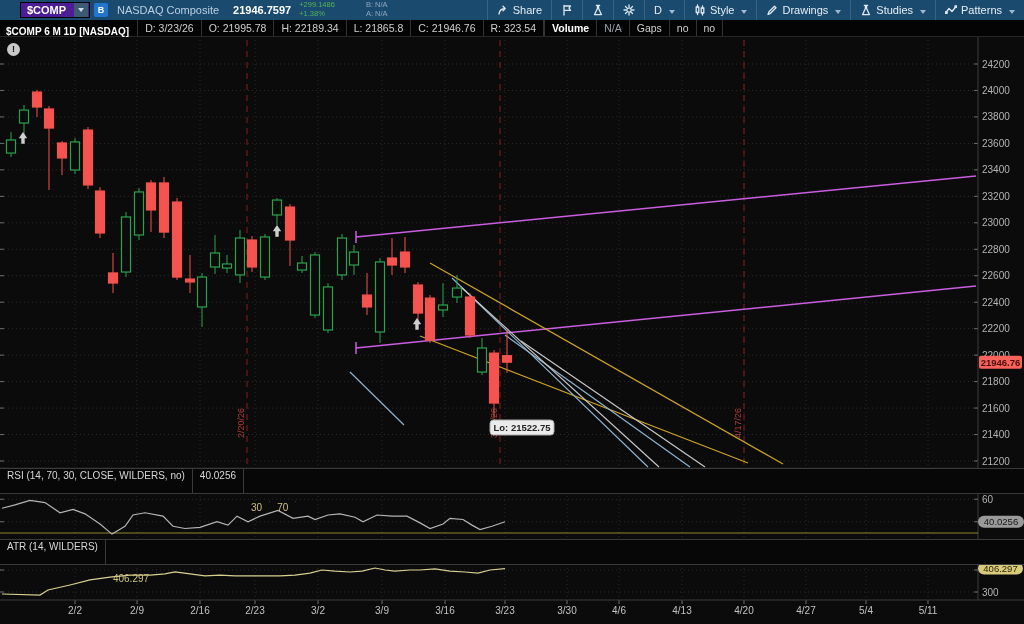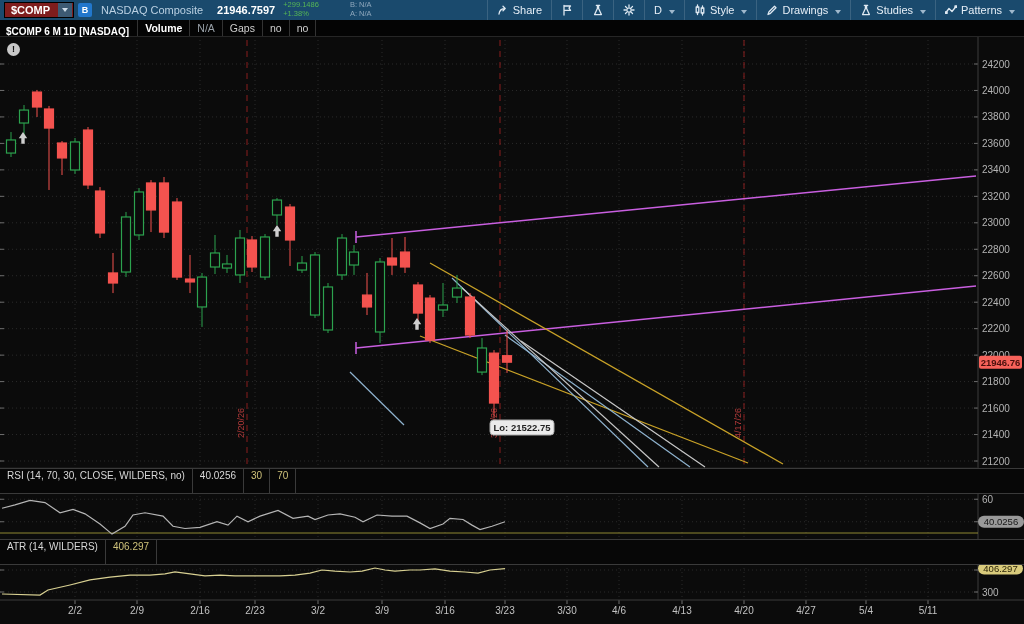--- a/index.html
+++ b/index.html
@@ -2,21 +2,21 @@
 <html><head>
 <meta charset="utf-8">
 <style>
   html,body{margin:0;padding:0;background:#000;}
   *{box-sizing:border-box;font-family:"Liberation Sans",sans-serif;}
   #app{position:relative;width:1024px;height:624px;background:#060606;overflow:hidden;}
 
   
   .topbar{position:absolute;top:0;left:0;width:1024px;height:20px;background:#1a4a6d;
           display:flex;align-items:center;z-index:3;}
-  .sym-combo{display:flex;align-items:center;height:16px;margin-left:4px;background:#7f1d1d;
+  .sym-combo{display:flex;align-items:center;height:16px;margin-left:20px;background:#4c1d95;
              border:1px solid #000;}
   .sym-text{color:#fff;font-size:11px;font-weight:bold;padding:0 6px;min-width:52px;}
   .sym-caret-box{width:14px;height:14px;background:#3d5a73;display:flex;align-items:center;
                  justify-content:center;margin:0 1px;}
   .caret{width:0;height:0;border-left:3px solid transparent;border-right:3px solid transparent;
          border-top:4px solid #cfdde9;}
   .caret.small{border-top-color:#9fb8cc;margin-left:3px;transform:translateY(2px);}
   .b-icon{width:14px;height:14px;margin-left:4px;background:#2277cc;border-radius:2px;color:#fff;
           font-size:9px;font-weight:bold;display:flex;align-items:center;justify-content:center;}
   .sym-desc{color:#bad0e2;font-size:11px;margin-left:9px;}
@@ -39,21 +39,21 @@
   .sb-cell.bold{color:#fff;font-weight:bold;}
   .sb-cell.dim{color:#98a0a8;}
   .sb-cell:last-child{border-right:1px solid #333;}
 
   
   .pane-header{position:absolute;left:0;width:1024px;height:26px;background:#070707;
                border-top:1px solid #3a3a3a;border-bottom:1px solid #3a3a3a;display:flex;z-index:3;}
   .rsi-header{top:468px;}
   .atr-header{top:539px;}
   .ph-cell{font-size:10px;color:#d8d8d8;padding:1px 7px 0;border-right:1px solid #3a3a3a;}
-  .ph-cell.khaki{color:#cfc27a;}
+  .ph-cell.khaki{color:#cfc27a;margin-top:32px;}
 
   
   .alert-icon{position:absolute;top:43px;left:7px;width:13px;height:13px;border-radius:50%;
               background:#c9c9c9;color:#141414;font-size:9px;font-weight:bold;text-align:center;
               line-height:13px;z-index:3;}
   #chart{position:absolute;top:0;left:0;z-index:1;font-family:"Liberation Sans",sans-serif;}
 </style>
 </head>
 <body>
 
@@ -495,20 +495,28 @@
             <rect x="10" y="1.8" width="1.6" height="1.6"></rect>
           </svg>
         <span>Patterns</span>
         <span class="caret small"></span>
       </div>
     </div>
   </div>
 
   <div class="symbolbar">
     <div class="sb-title">$COMP 6 M 1D [NASDAQ]</div>
+    <div class="sb-cells" id="ohlc-cells">
+        <div class="sb-cell">D: 3/23/26</div>
+        <div class="sb-cell">O: 21995.78</div>
+        <div class="sb-cell">H: 22189.34</div>
+        <div class="sb-cell">L: 21865.8</div>
+        <div class="sb-cell">C: 21946.76</div>
+        <div class="sb-cell">R: 323.54</div>
+      </div>
     <div class="sb-cell bold">Volume</div>
     <div class="sb-cell dim">N/A</div>
     <div class="sb-cell">Gaps</div>
     <div class="sb-cell">no</div>
     <div class="sb-cell">no</div>
   </div>
 
   <div class="alert-icon">!</div>
 
   <div class="pane-header rsi-header">

